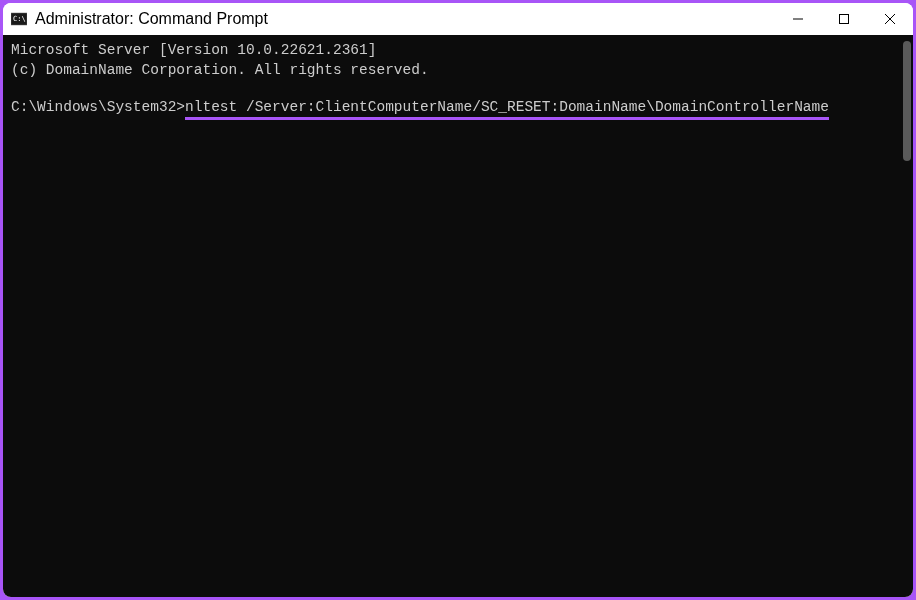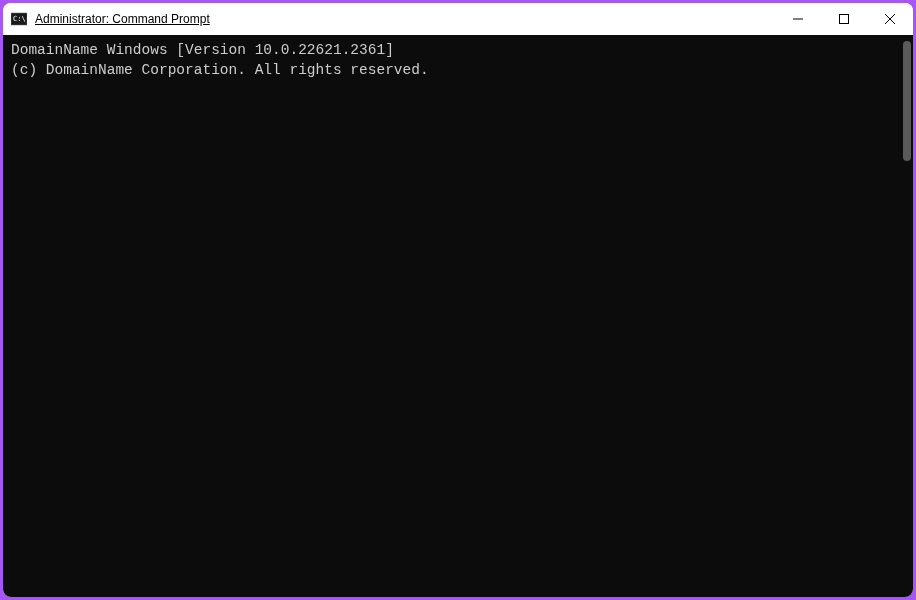--- a/index.html
+++ b/index.html
@@ -33,24 +33,23 @@
     }
     .app-icon {
       width: 16px;
       height: 16px;
       margin-right: 8px;
       display: flex;
       align-items: center;
       justify-content: center;
     }
     .title-text {
-      font-size: 12px;
+      font-size: 16px;
       color: #000000;
       flex: 1;
-      text-decoration: underline;
     }
     .window-controls {
       display: flex;
       height: 100%;
     }
     .ctrl-btn {
       width: 46px;
       height: 100%;
       display: flex;
       align-items: center;
@@ -114,17 +113,17 @@
       <div class="ctrl-btn close">
         <svg width="10" height="10" viewBox="0 0 10 10">
           <line x1="0" y1="0" x2="10" y2="10" stroke="#000" stroke-width="1"></line>
           <line x1="10" y1="0" x2="0" y2="10" stroke="#000" stroke-width="1"></line>
         </svg>
       </div>
     </div>
   </div>
   <div class="terminal-area">
     <div class="scrollbar"></div>
-    <div class="terminal-content"><span>DomainName Windows [Version 10.0.22621.2361]</span>
+    <div class="terminal-content"><span>Microsoft Server [Version 10.0.22621.2361]</span>
 <span>(c) DomainName Corporation. All rights reserved.</span>
-</div>
+<div class="prompt-line"><span>C:\Windows\System32&gt;</span><span class="underline-highlight">nltest /Server:ClientComputerName/SC_RESET:DomainName\DomainControllerName</span></div></div>
   </div>
 </div>
 
 </body></html>

